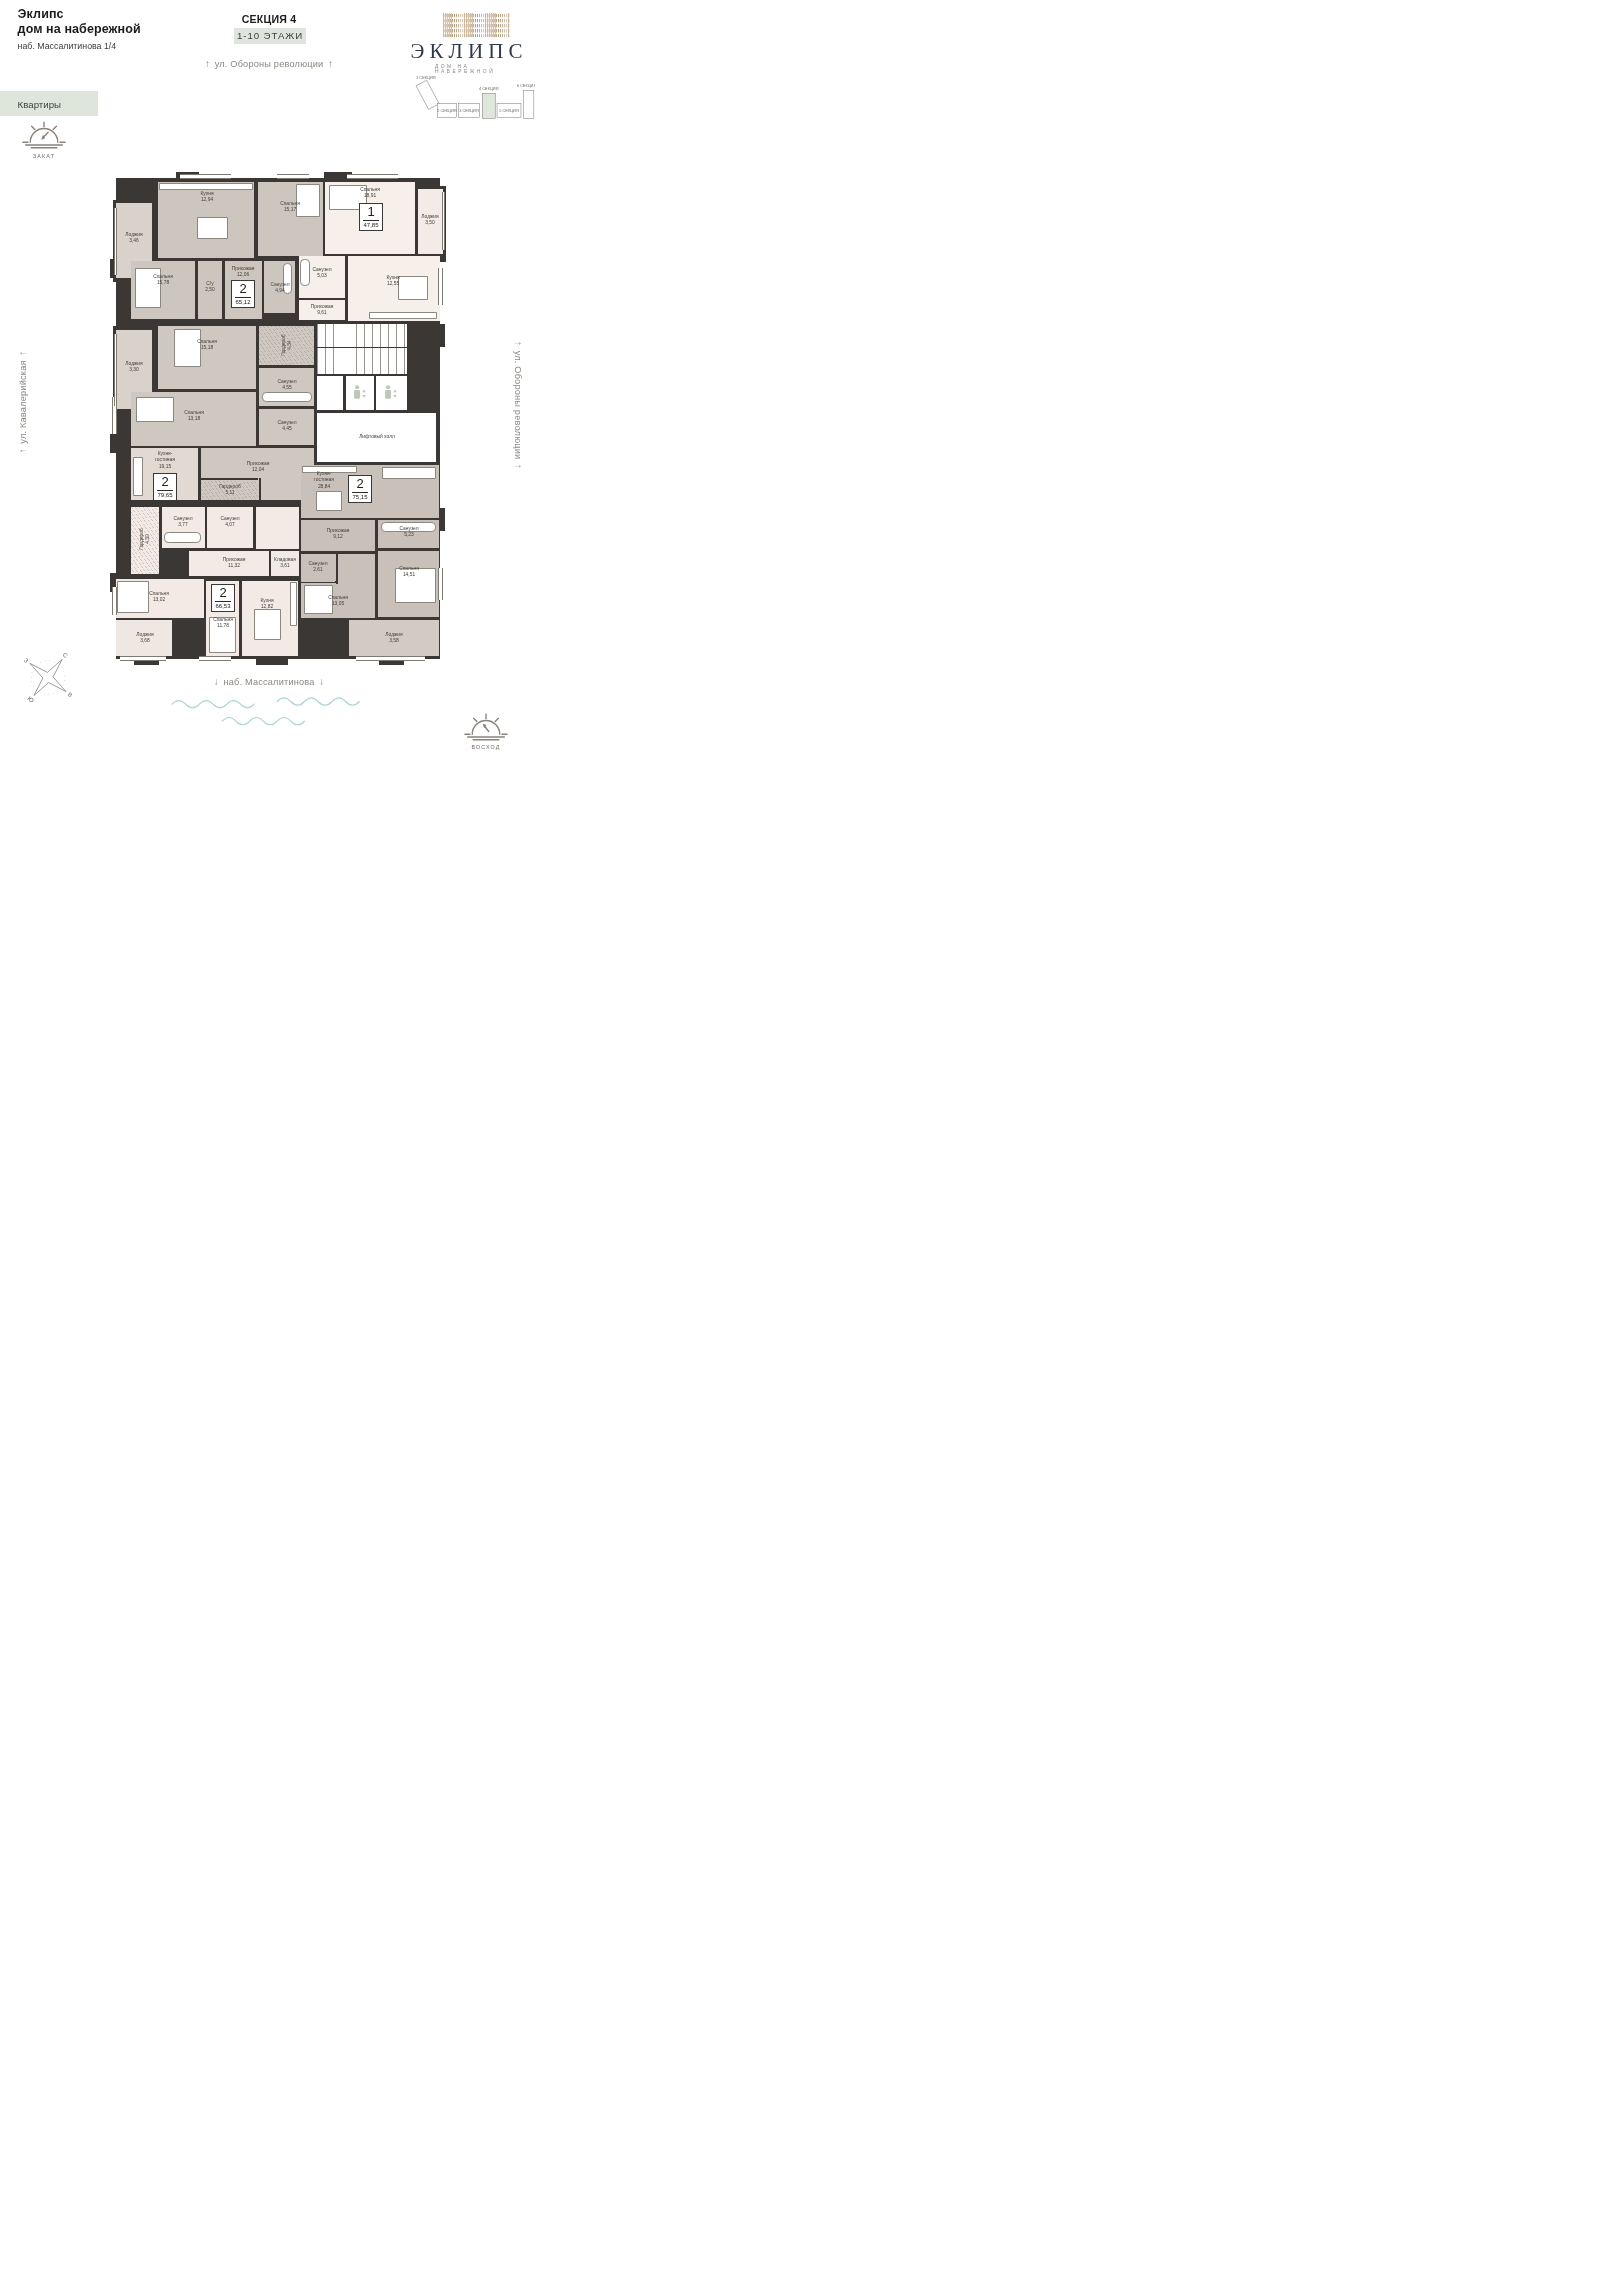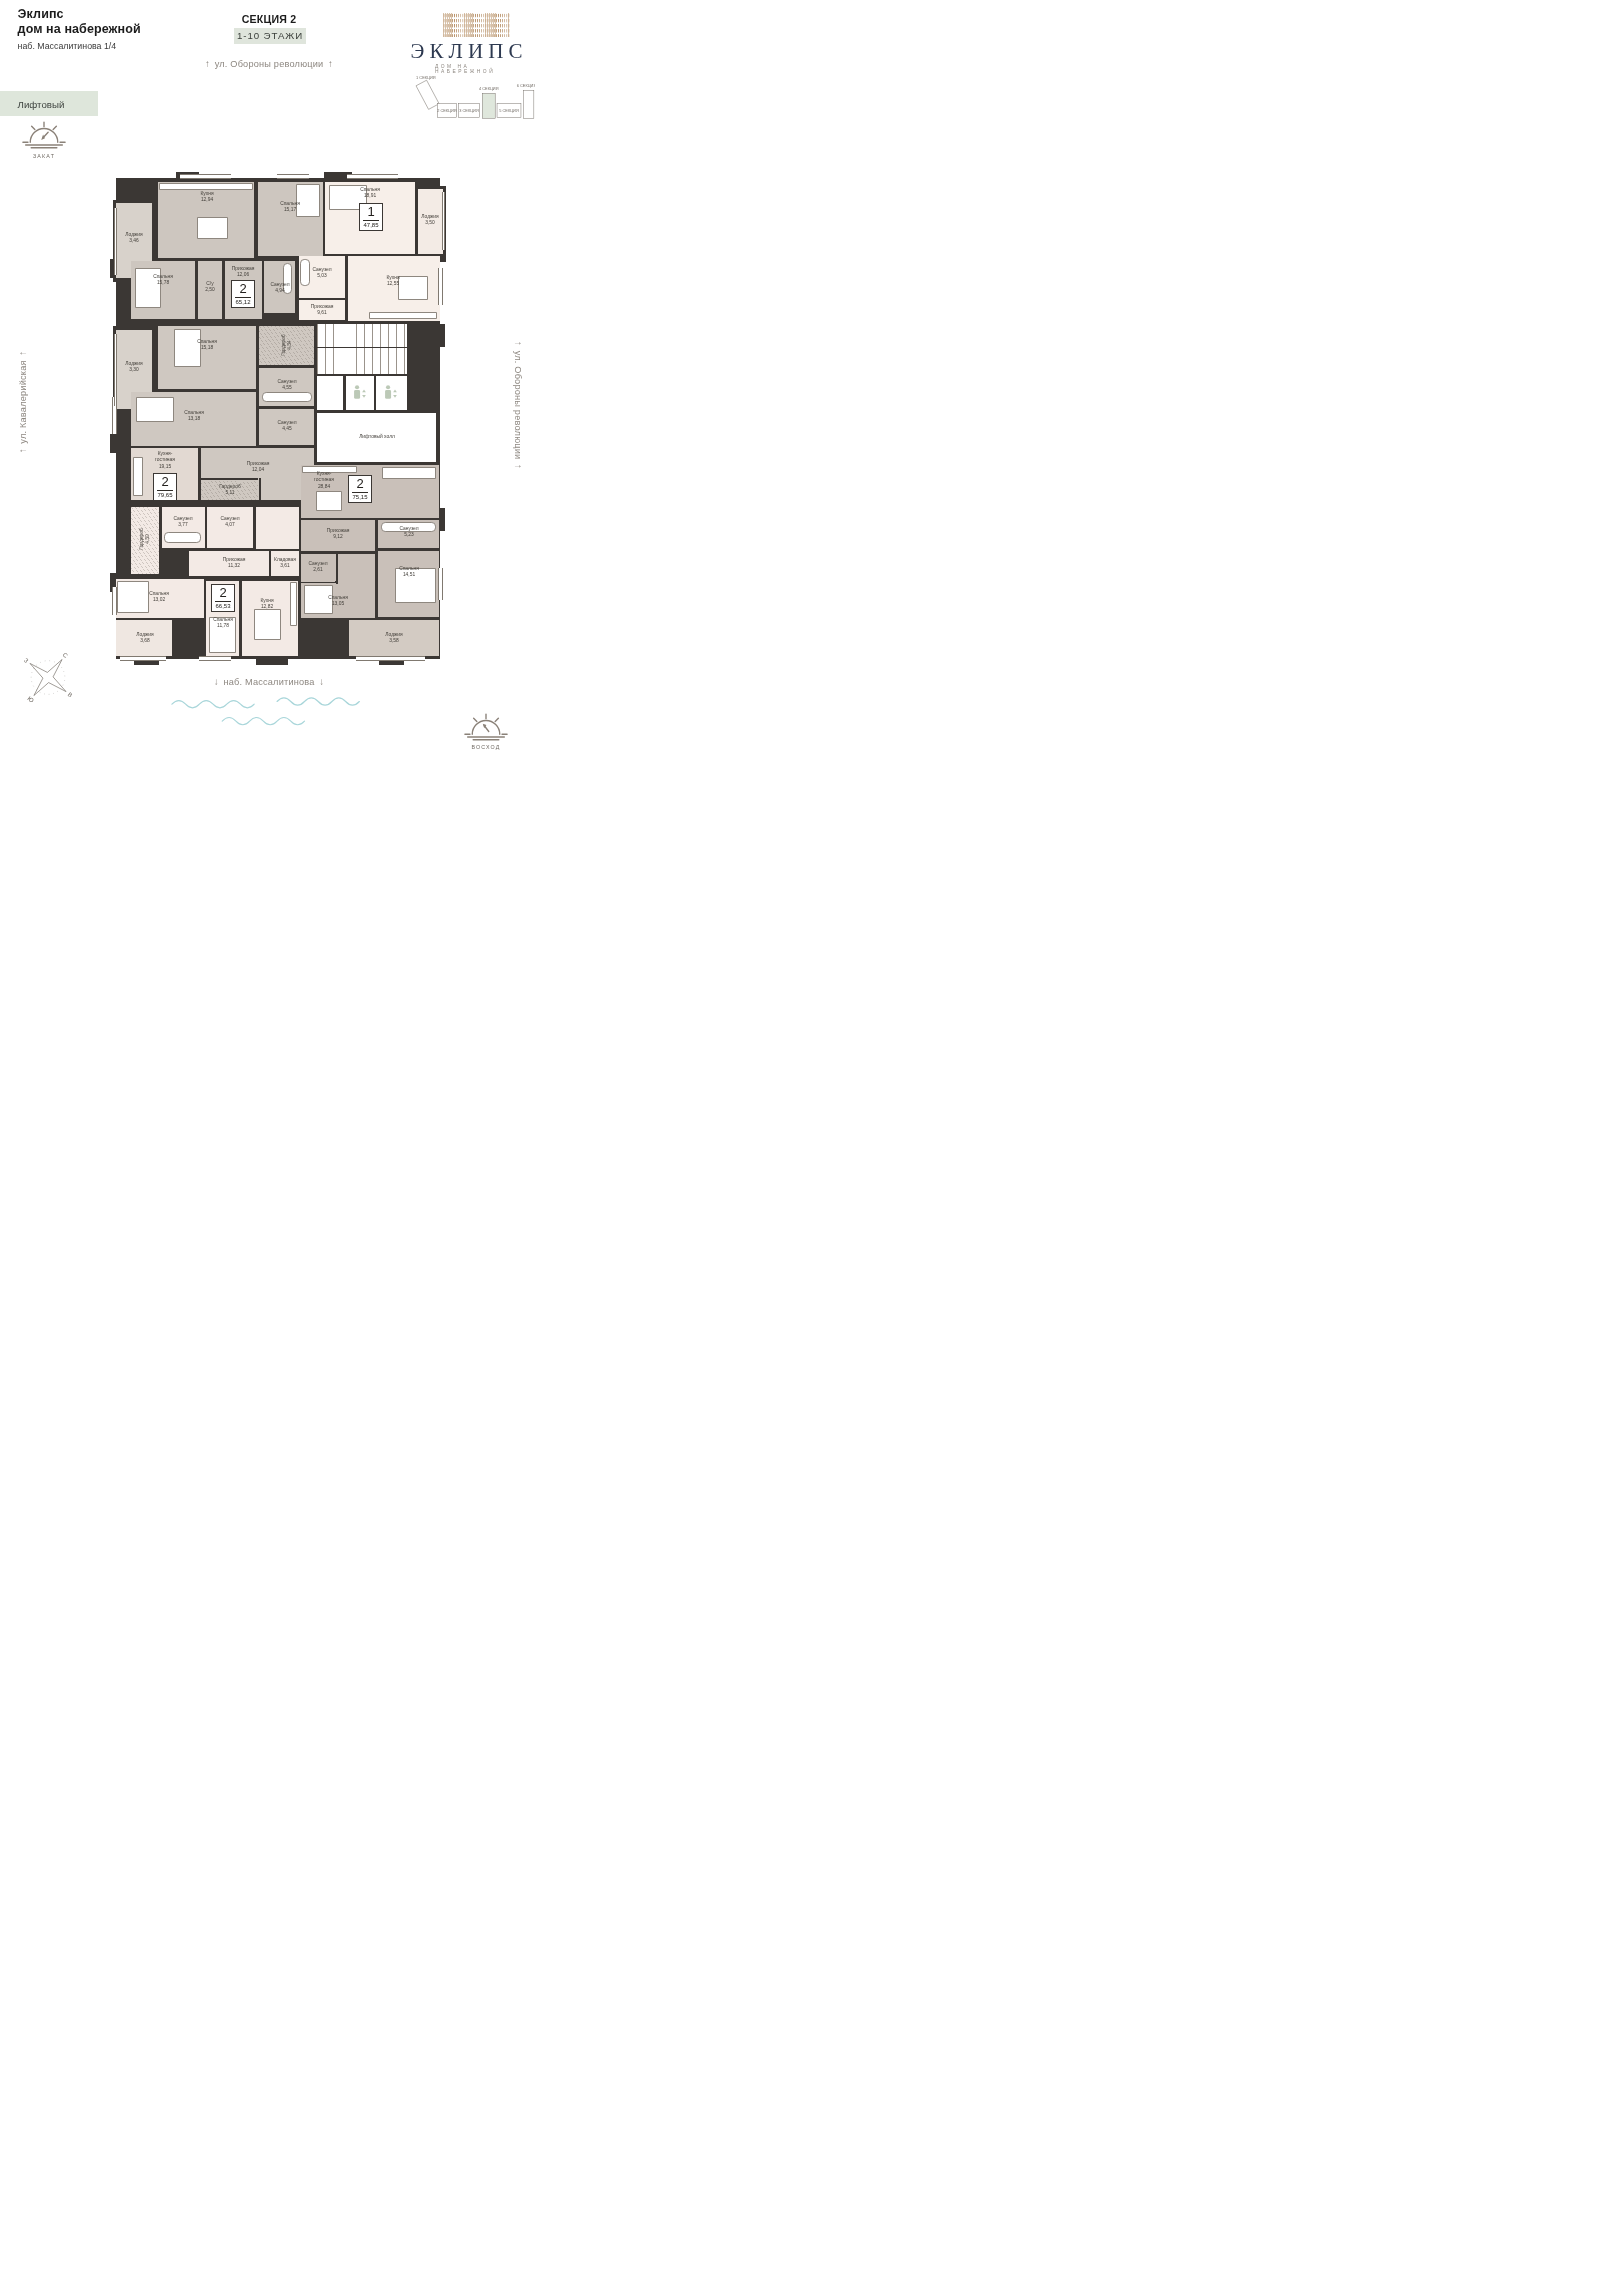--- a/index.html
+++ b/index.html
@@ -60,40 +60,40 @@
 </style>
 </head>
 <body>
 
 <div class="abs" style="left:17.6px;top:6.5px">
   <div class="t1">Эклипс</div>
   <div class="t1" style="margin-top:1.8px">дом на набережной</div>
   <div class="addr" style="margin-top:4.6px">наб. Массалитинова 1/4</div>
 </div>
 <div class="tagbox" style="left:0;top:91px;width:98px;height:25px">
-  <div class="tag" style="position:absolute;left:17.6px;top:50%;transform:translateY(-50%)">Лифтовый</div>
+  <div class="tag" style="position:absolute;left:17.6px;top:50%;transform:translateY(-50%)">Квартиры</div>
 </div>
 
 <svg class="abs" style="left:22px;top:119px" width="44" height="30" viewBox="0 0 96 64">
   <g stroke="#8a8178" stroke-width="3" stroke-linecap="round" fill="none">
     <line x1="48" y1="6" x2="48" y2="16"></line>
     <line x1="21" y1="15" x2="28" y2="22"></line>
     <line x1="75" y1="15" x2="68" y2="22"></line>
     <path d="M18,50 A30,30 0 0 1 78,50"></path>
     <line x1="2" y1="50" x2="13" y2="50"></line>
     <line x1="83" y1="50" x2="94" y2="50"></line>
     <line x1="8" y1="56" x2="88" y2="56"></line>
     <line x1="20" y1="62" x2="76" y2="62"></line>
     <line x1="57" y1="28" x2="46" y2="40"></line>
   </g>
   <polygon points="42,45 50,41 46,33" fill="#8a8178"></polygon>
 </svg>
 <div class="sunlbl" style="left:44px;top:153px">ЗАКАТ</div>
 
-<div class="abs secttl hctr" style="left:269px;top:19.4px">СЕКЦИЯ 2</div>
+<div class="abs secttl hctr" style="left:269px;top:19.4px">СЕКЦИЯ 4</div>
 <div class="floorsbox" style="left:234px;top:28px;width:72px;height:15.7px">
   <span class="floors">1-10 ЭТАЖИ</span>
 </div>
 <div class="street hctr" style="left:269px;top:63px">
   <span class="ar">↑</span><span>ул. Обороны революции</span><span class="ar">↑</span>
 </div>
 
 <div class="pattern"></div>
 <div class="brand hctr" style="left:469px;top:51px">ЭКЛИПС</div>
 <div class="brandsub hctr" style="left:470px;top:69px">ДОМ НА НАБЕРЕЖНОЙ</div>

